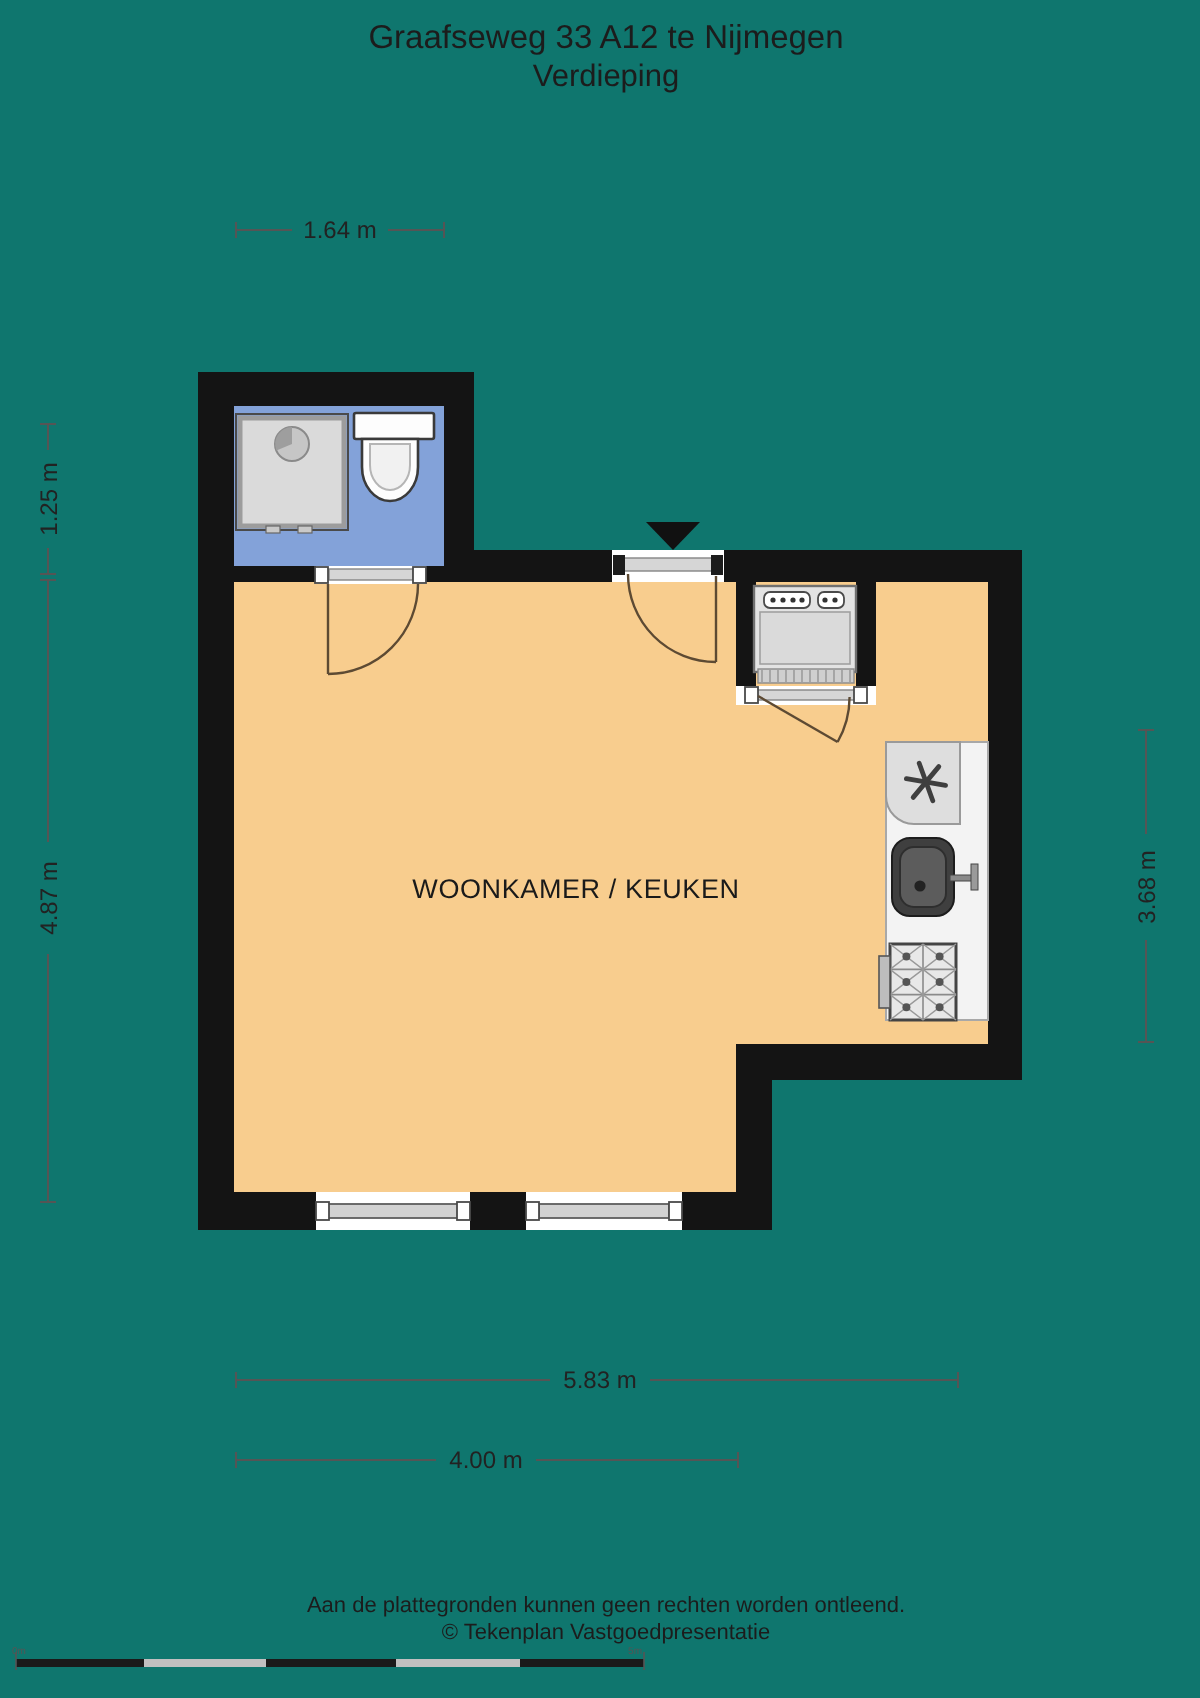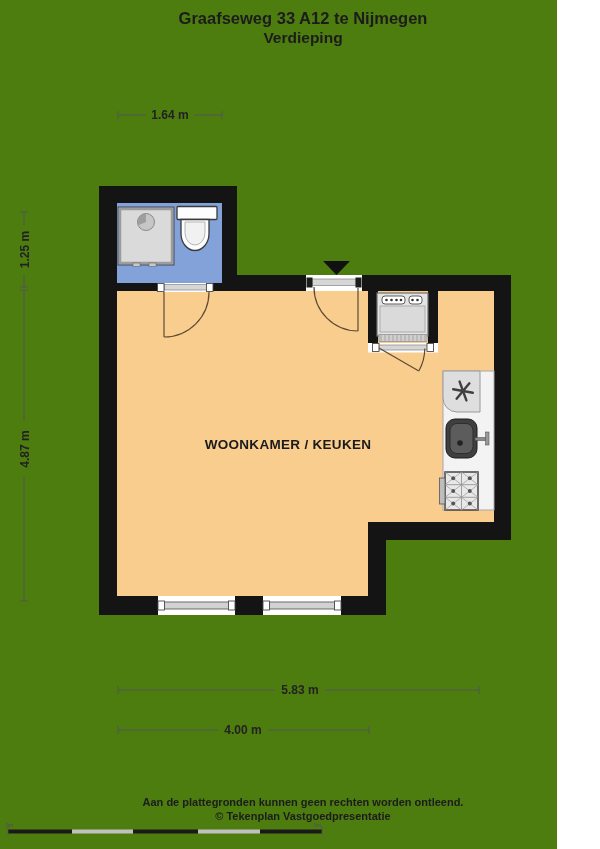--- a/index.html
+++ b/index.html
@@ -1,16 +1,16 @@
 <!DOCTYPE html>
 <html><head>
 <meta charset="utf-8">
 <style>
   html,body{margin:0;padding:0;background:#ffffff;}
-  .page{width:557px;height:849px;position:relative;background:#4d7c0f;overflow:hidden;font-weight:bold;}
+  .page{width:600px;height:849px;position:relative;background:#0f766e;overflow:hidden;}
   svg{display:block;font-family:"Liberation Sans", sans-serif;}
   .t-title{font-size:16.5px;fill:#1c1c1c;}
   .t-sub{font-size:15.5px;fill:#1c1c1c;}
   .t-room{font-size:13.5px;fill:#1a1a1a;letter-spacing:.3px;}
   .t-dim{font-size:12px;fill:#222;}
   .t-foot{font-size:11px;fill:#1c1c1c;}
   .t-scale{font-size:5px;fill:#555;}
   .dim{stroke:#555;stroke-width:1;fill:none;}
   .arc{stroke:#5d4a33;stroke-width:1.2;fill:none;}
   .band{fill:#d6d6d6;stroke:#858585;stroke-width:.7;}

